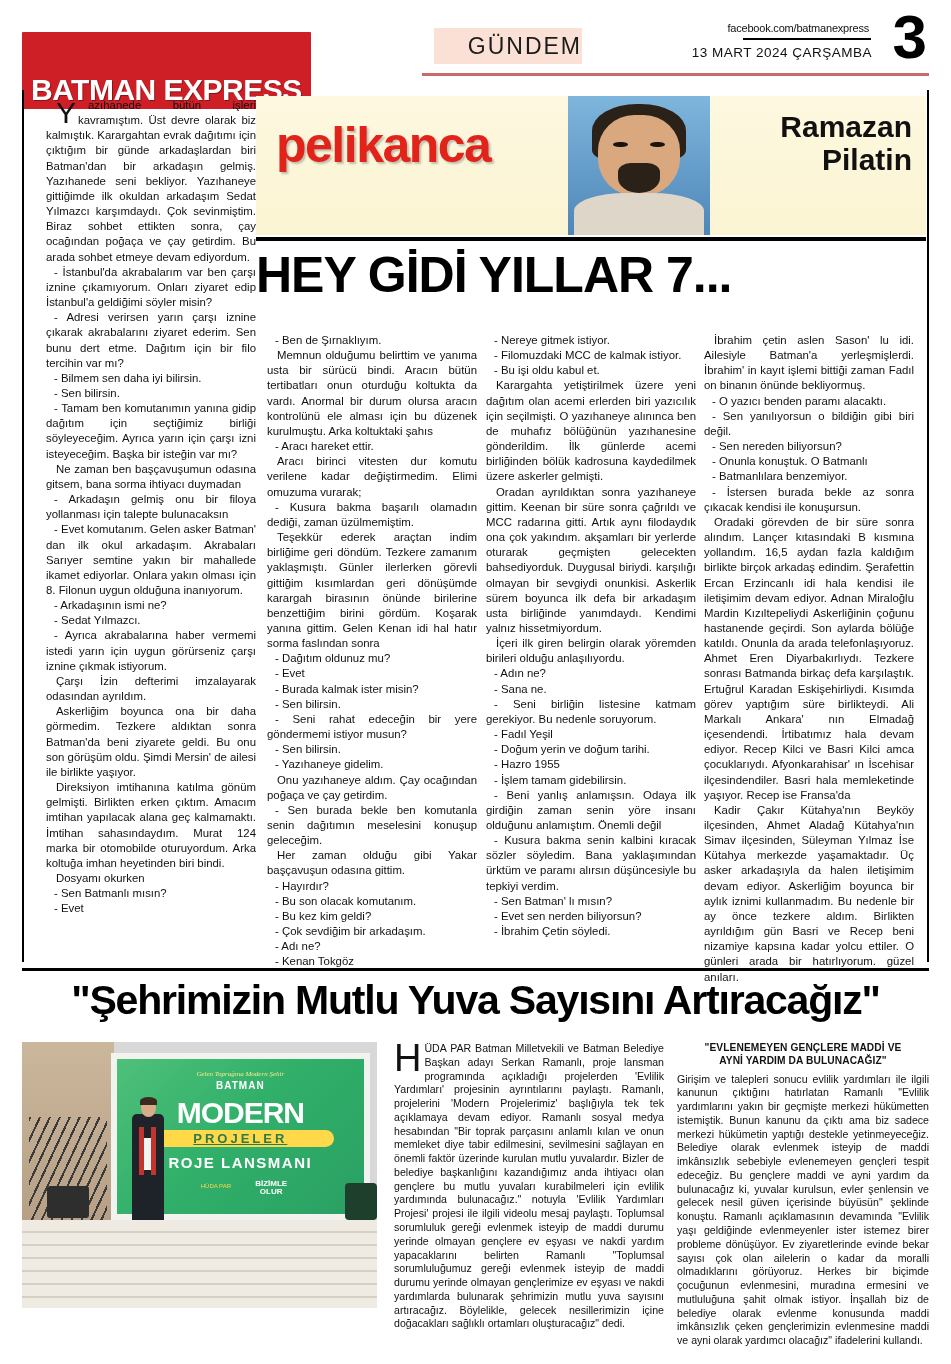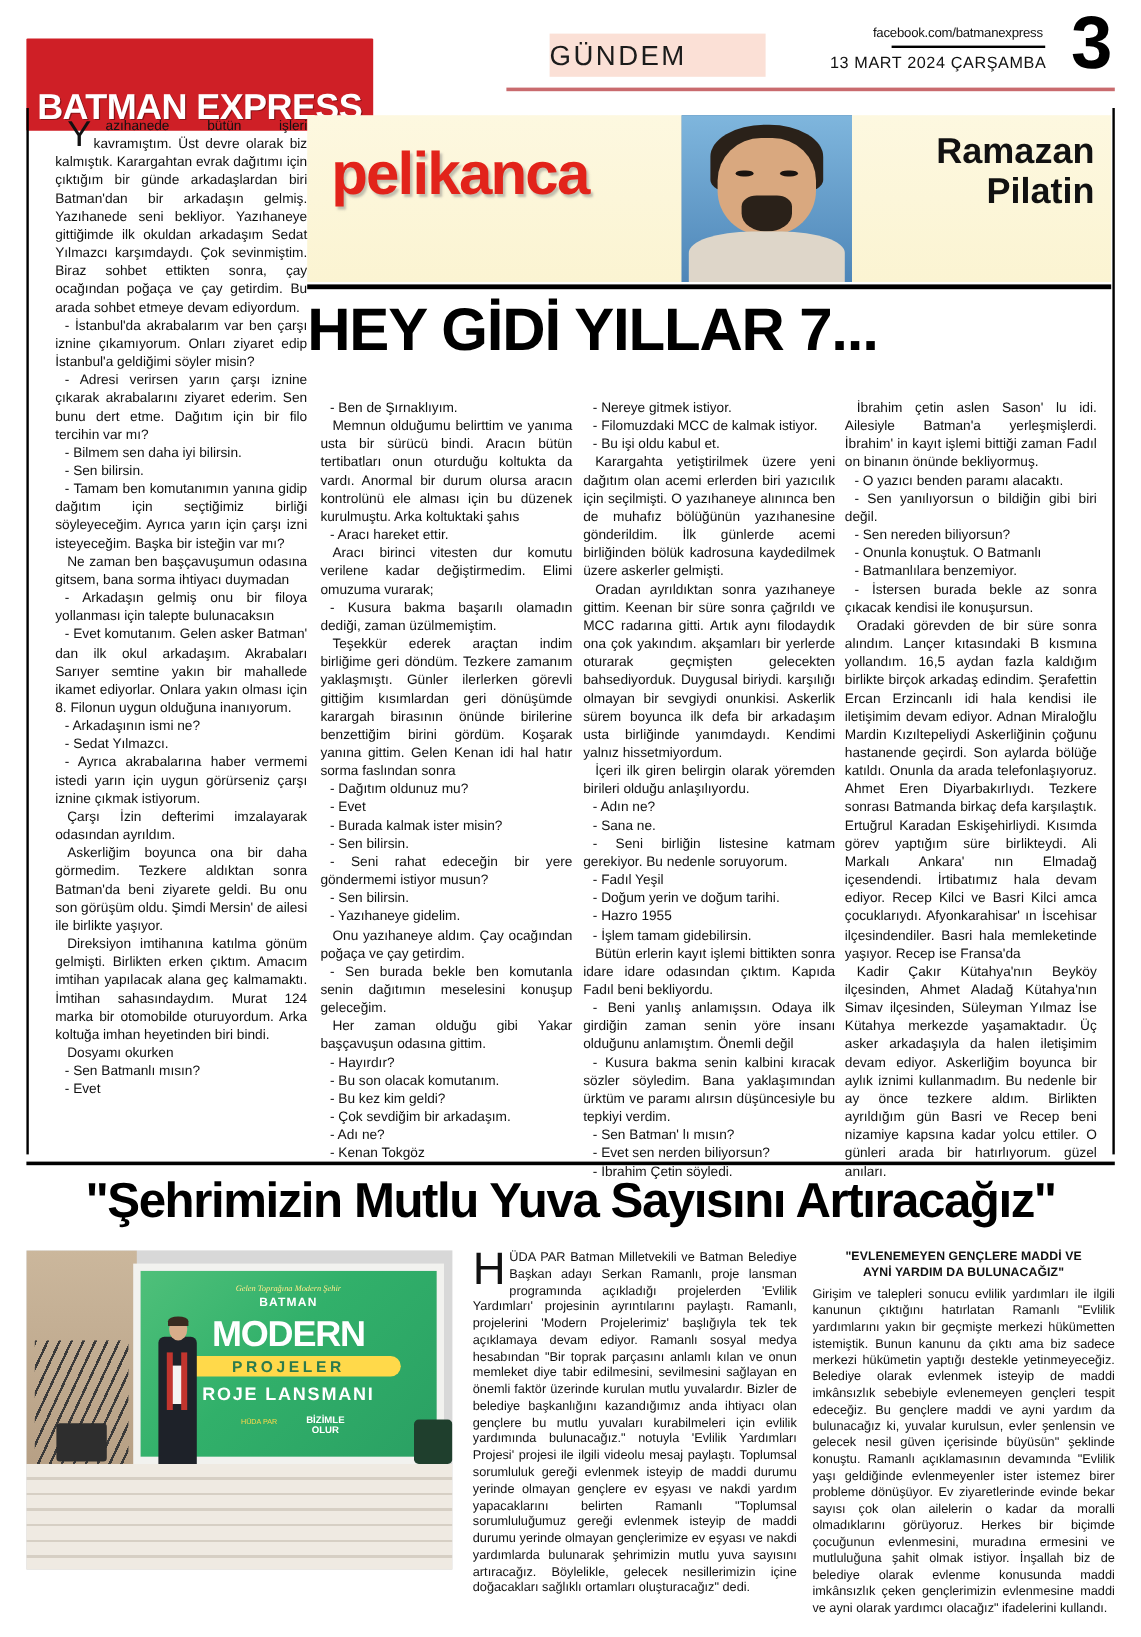--- a/index.html
+++ b/index.html
@@ -56,28 +56,28 @@
     position: absolute;
     left: 400px;
     right: 0px;
     top: 73px;
     height: 3px;
     background: #c96b6e;
   }
 
   .section-tag {
     position: absolute;
-    left: 436px;
+    left: 412px;
     top: 28px;
-    width: 180px;
+    width: 148px;
     height: 36px;
     background: #fbe0d6;
     display: flex;
     align-items: center;
-    justify-content: flex-start;
+    justify-content: flex-end;
   }
   .section-tag span {
     font-size: 23px;
     font-weight: normal;
     letter-spacing: 2px;
     color: #1b1b1b;
     font-family: "Liberation Sans", sans-serif;
   }
 
   .fb-line {
@@ -286,21 +286,21 @@
     border: 6px solid #f2f2ef;
   }
   .scene .wall-hand { position:absolute; left:0; right:0; top:7%; text-align:center;
     color:#ffe98a; font-size:7px; font-style:italic; font-family:"Liberation Serif", serif;}
   .scene .wall-batman { position:absolute; left:0; right:0; top:14%; text-align:center;
     color:#fff; font-size:10px; font-weight:bold; letter-spacing:1px;}
   .scene .wall-modern { position:absolute; left:0; right:0; top:24%; text-align:center;
     color:#fff; font-size:30px; font-weight:bold; letter-spacing:-1px;}
   .scene .wall-proj { position:absolute; left:12%; right:12%; top:46%; text-align:center;
     color:#2b7a4d; font-size:13px; font-weight:bold; letter-spacing:3px;
-    background:#ffd94a; padding:1px 0; border-radius:10px;}
+    background:#ffd94a; padding:1px 0; border-radius:10px;text-decoration:underline;}
   .scene .wall-lans { position:absolute; left:0; right:0; top:61%; text-align:center;
     color:#fff; font-size:15px; font-weight:bold; letter-spacing:1.5px;}
   .scene .wall-logo { position:absolute; left:34%; top:80%; color:#ffd94a; font-size:6px; text-align:center;}
   .scene .wall-biz  { position:absolute; left:56%; top:78%; color:#fff; font-size:8px; font-weight:bold; line-height:1; text-align:center;}
   .scene .leftwall {
     position:absolute; left:0; top:0; width:26%; bottom:33%;
     background: linear-gradient(180deg,#cbb79c,#b7a085);
   }
   .scene .stairs-rail {
     position:absolute; left:2%; top:28%; width:22%; height:40%;
@@ -462,21 +462,20 @@
       <p>Karargahta yetiştirilmek üzere yeni dağıtım olan acemi erlerden biri yazıcılık için seçilmişti. O yazıhaneye alınınca ben de muhafız bölüğünün yazıhanesine gönderildim. İlk günlerde acemi birliğinden bölük kadrosuna kaydedilmek üzere askerler gelmişti.</p>
       <p>Oradan ayrıldıktan sonra yazıhaneye gittim. Keenan bir süre sonra çağrıldı ve MCC radarına gitti. Artık aynı filodaydık ona çok yakındım. akşamları bir yerlerde oturarak geçmişten gelecekten bahsediyorduk. Duygusal biriydi. karşılığı olmayan bir sevgiydi onunkisi. Askerlik sürem boyunca ilk defa bir arkadaşım usta birliğinde yanımdaydı. Kendimi yalnız hissetmiyordum.</p>
       <p>İçeri ilk giren belirgin olarak yöremden birileri olduğu anlaşılıyordu.</p>
       <p class="dash">- Adın ne?</p>
       <p class="dash">- Sana ne.</p>
       <p class="dash">- Seni birliğin listesine katmam gerekiyor. Bu nedenle soruyorum.</p>
       <p class="dash">- Fadıl Yeşil</p>
       <p class="dash">- Doğum yerin ve doğum tarihi.</p>
       <p class="dash">- Hazro  1955</p>
       <p class="dash">- İşlem tamam gidebilirsin.</p>
-      <p>Bütün erlerin kayıt işlemi bittikten sonra idare idare odasından çıktım. Kapıda Fadıl beni bekliyordu.</p>
       <p class="dash">- Beni yanlış anlamışsın. Odaya ilk girdiğin zaman senin yöre insanı olduğunu anlamıştım. Önemli değil</p>
       <p class="dash">- Kusura bakma senin kalbini kıracak sözler söyledim. Bana yaklaşımından ürktüm ve paramı alırsın düşüncesiyle bu tepkiyi verdim.</p>
       <p class="dash">- Sen Batman' lı mısın?</p>
       <p class="dash">- Evet sen nerden biliyorsun?</p>
       <p class="dash">- İbrahim Çetin söyledi.</p>
     </div>
 
     <div class="col" id="col4">
       <p>İbrahim çetin aslen Sason' lu idi. Ailesiyle Batman'a yerleşmişlerdi. İbrahim' in kayıt işlemi bittiği zaman Fadıl on binanın önünde bekliyormuş.</p>
       <p class="dash">- O yazıcı benden paramı alacaktı.</p>

